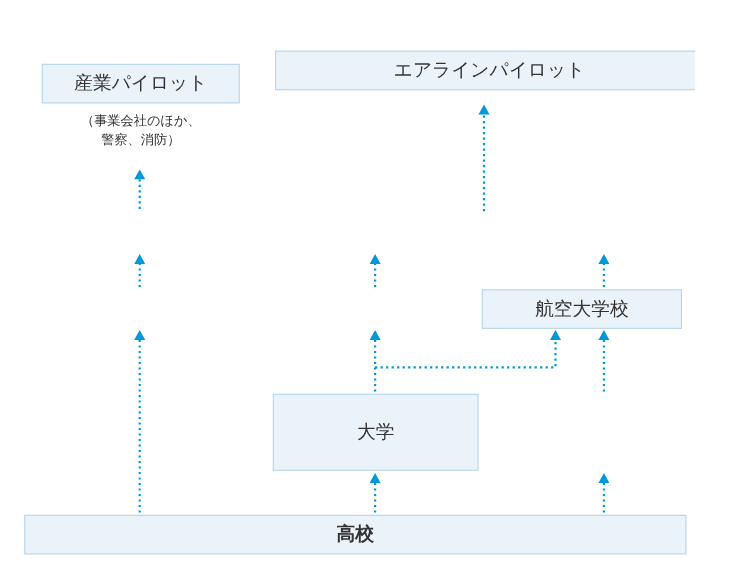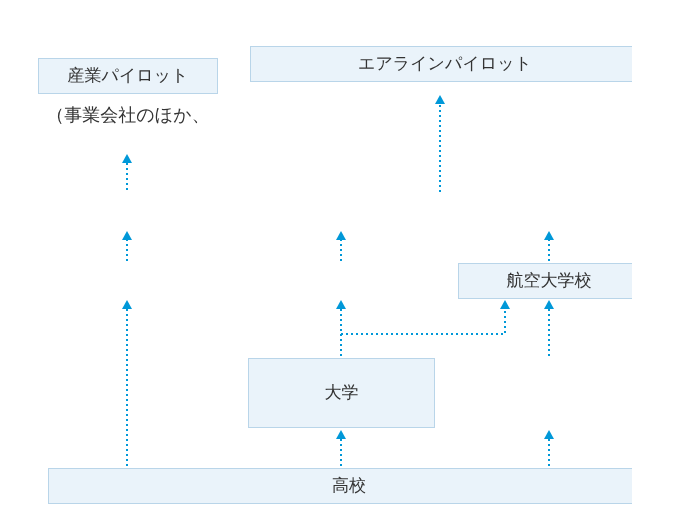--- a/index.html
+++ b/index.html
@@ -22,32 +22,32 @@
     align-items:center;
     justify-content:center;
     font-size:17px;
     color:#333333;
     text-align:center;
     line-height:1.3;
   }
   .note{
     position:absolute;
     left:20px;top:84px;width:216px;
-    font-size:18px;color:#333333;
+    font-size:12px;color:#333333;
     text-align:center;line-height:1.45;
   }
   .industrial{left:38px;top:40px;width:180px;height:36px;}
   .airline{left:250px;top:28px;width:390px;height:36px;}
   .exam{left:38px;top:176px;width:602px;height:36px;}
   .flightschool{left:38px;top:245px;width:180px;height:36px;}
   .inhouse{left:248px;top:245px;width:187px;height:36px;}
-  .college{left:458px;top:245px;width:182px;height:36px;}
+  .college{left:438px;top:245px;width:182px;height:36px;}
   .university{left:248px;top:340px;width:187px;height:70px;}
   .juniorcollege{left:458px;top:340px;width:182px;height:70px;}
-  .highschool{left:48px;top:450px;width:602px;height:36px;}
+  .highschool{left:22px;top:450px;width:602px;height:36px;font-weight:bold;}
   .arrow-line{stroke:#0098d8;stroke-width:2;stroke-dasharray:2 3;fill:none;}
   .arrow-head{fill:#0098d8;stroke:none;}
 </style>
 </head>
 <body>
 
 <div class="canvas">
 
   <svg class="arrows" viewBox="0 0 680 520" xmlns="http://www.w3.org/2000/svg">
     <g>
@@ -95,20 +95,21 @@
       <polygon class="arrow-head" points="549,412 544,421 554,421"></polygon>
     </g>
   </svg>
 
   <div class="box industrial">
     <span>産業パイロット</span>
   </div>
 
   <div class="note">
     <div>（事業会社のほか、</div>
+    <div>警察、消防）</div>
   </div>
 
   <div class="box airline">
     <span>エアラインパイロット</span>
   </div>
 
 
 
 
   <div class="box college">

